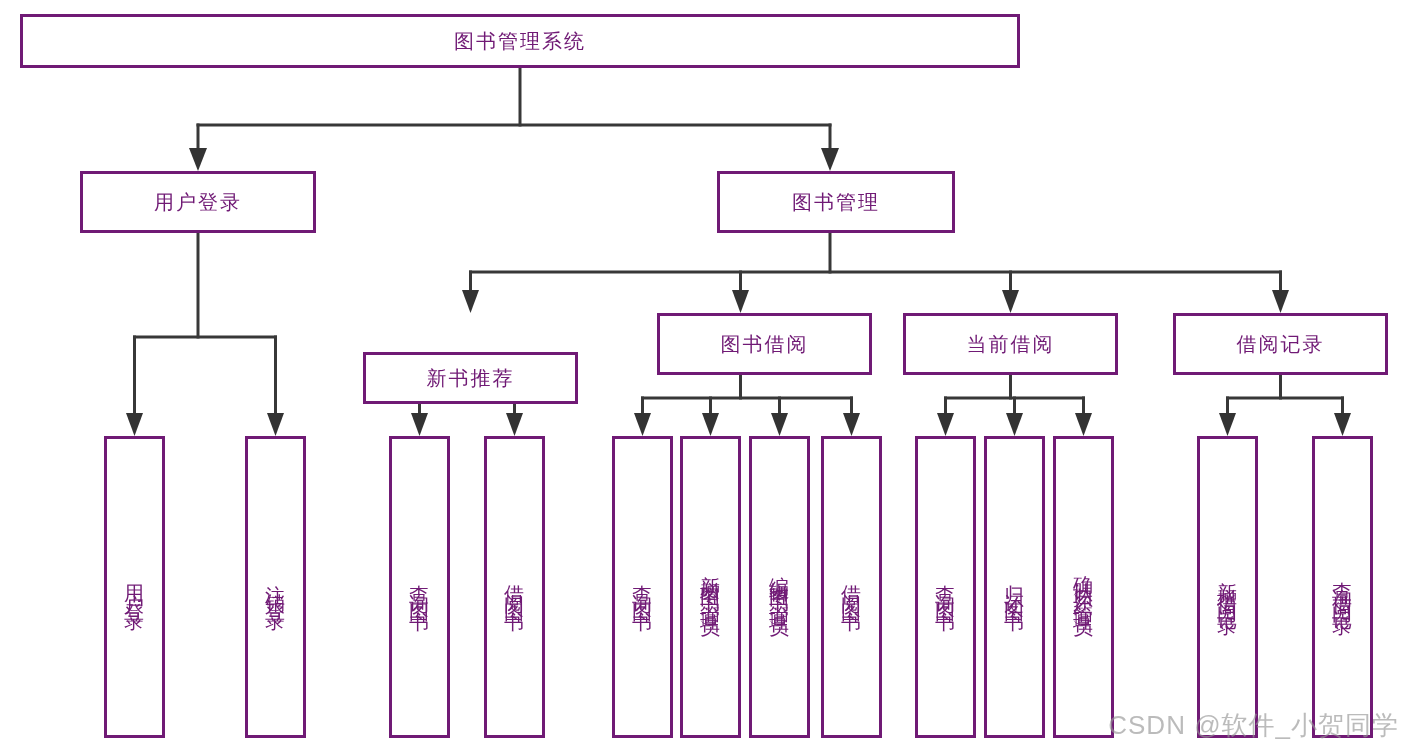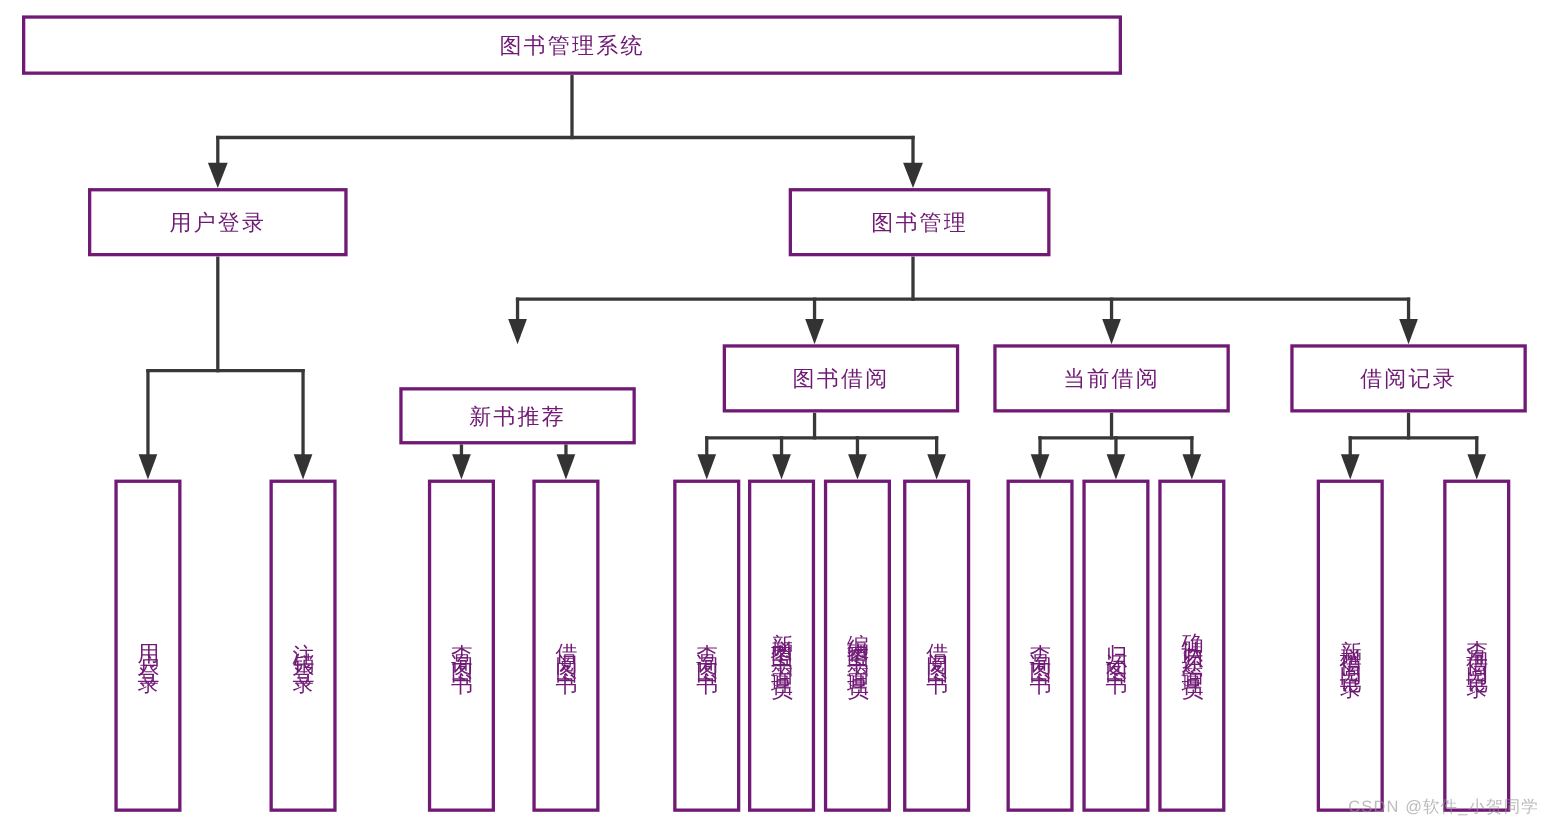--- a/index.html
+++ b/index.html
@@ -40,21 +40,21 @@
   .box.v .vtext {
     writing-mode: vertical-rl;
     letter-spacing: 9px;
     line-height: 1;
     text-align: center;
   }
   .watermark {
     position: absolute;
     right: 6px;
     bottom: 4px;
-    font-size: 15px;
+    font-size: 26px;
     color: rgba(150, 150, 150, 0.65);
     letter-spacing: 1px;
     white-space: nowrap;
     z-index: 10;
   }
 </style>
 </head>
 <body>
 
 <div class="stage">

